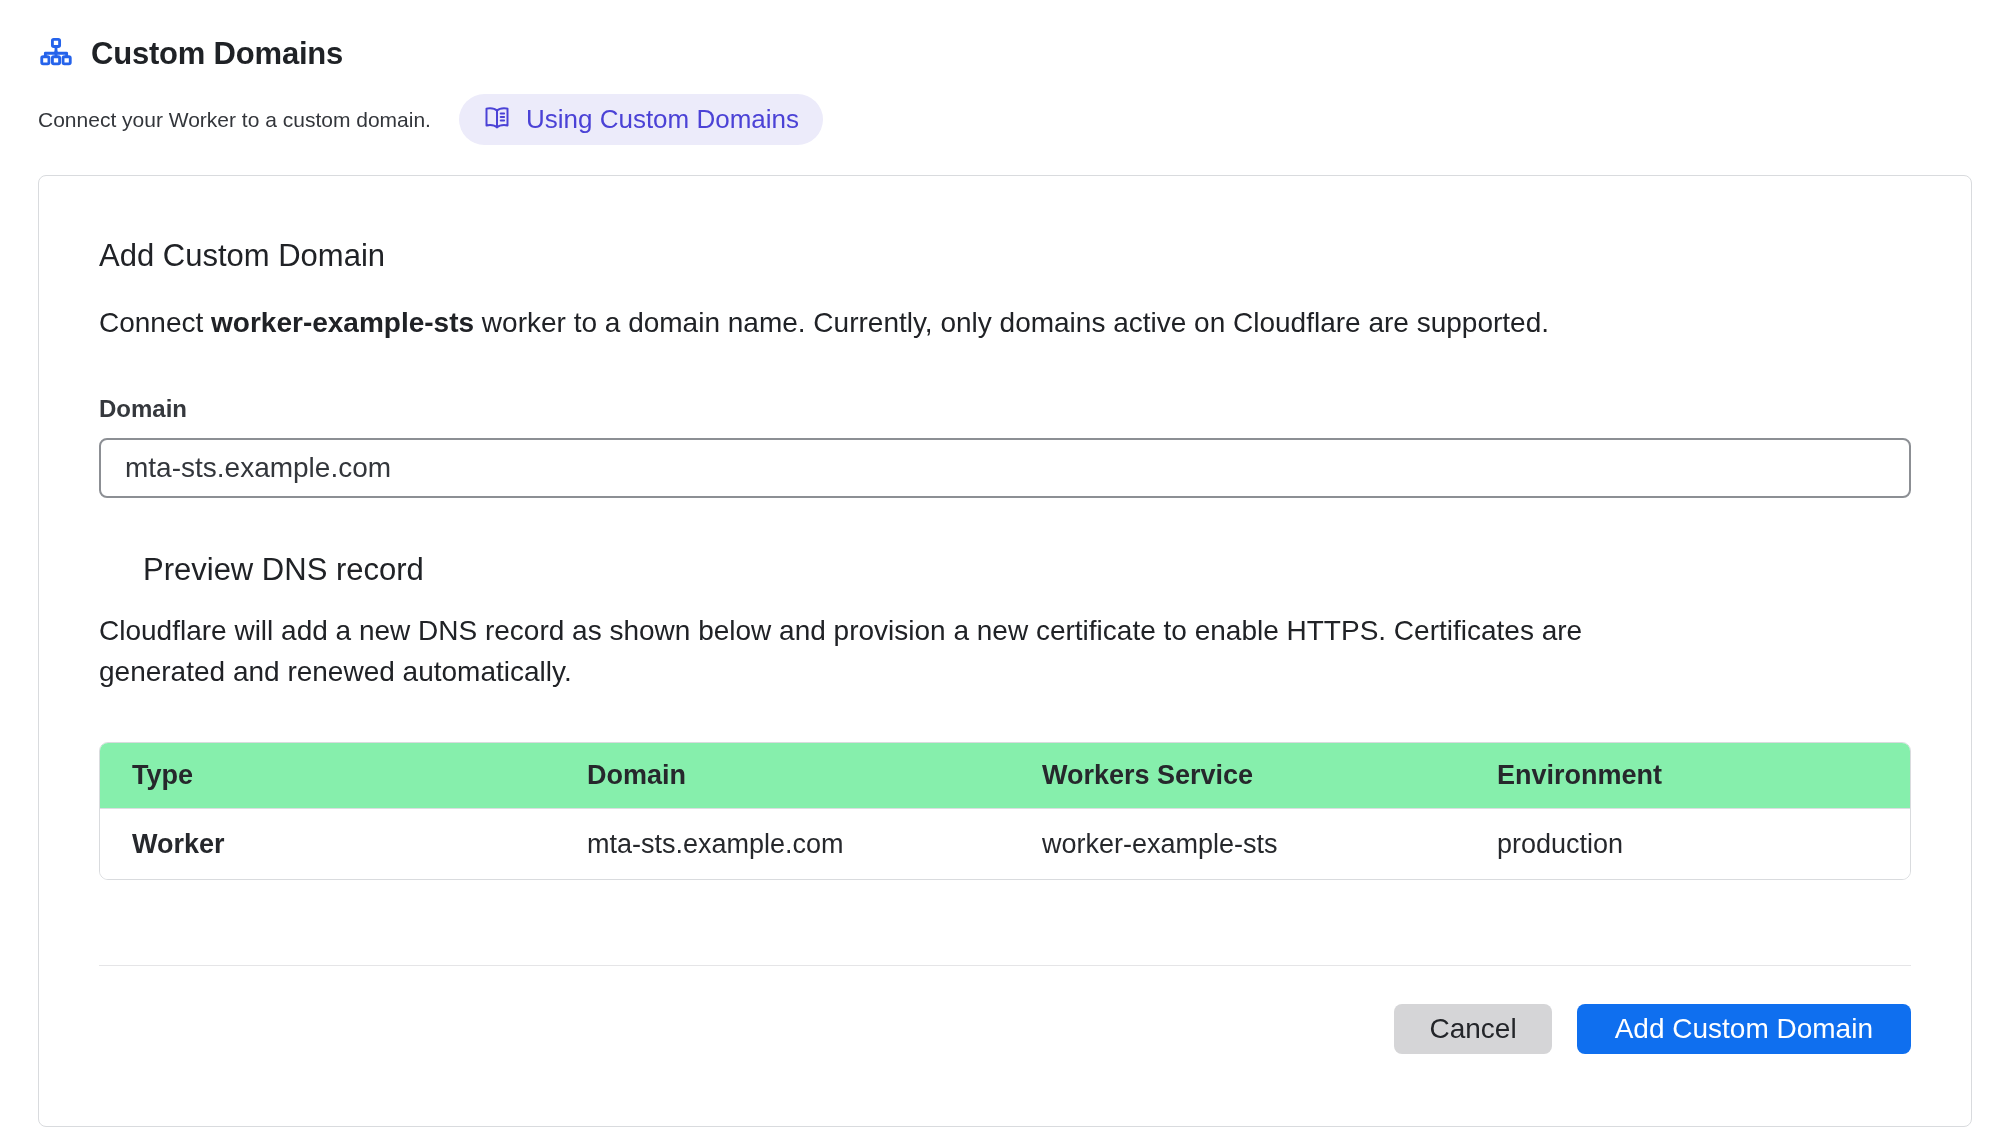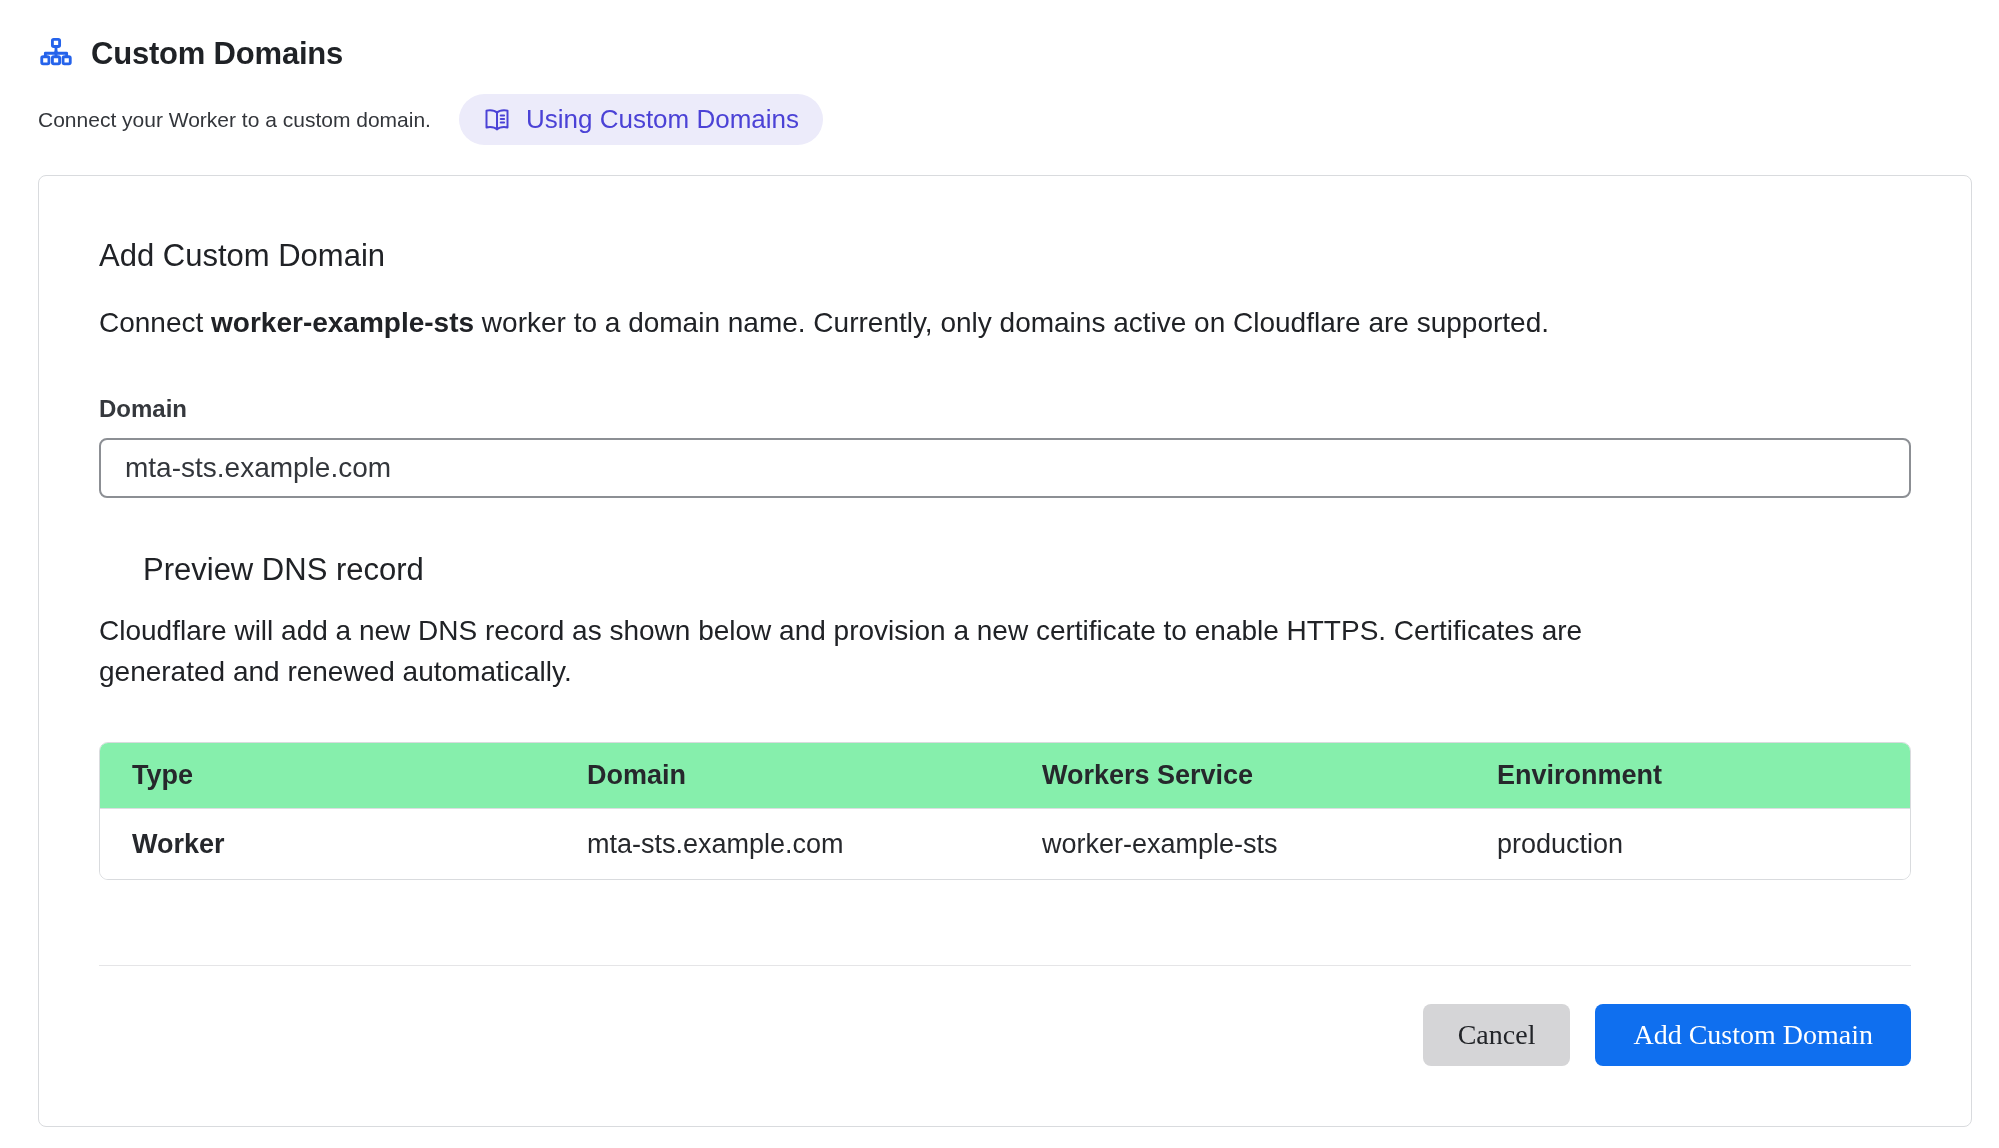--- a/index.html
+++ b/index.html
@@ -14,21 +14,21 @@
 
   
   .header-row1 { display: flex; align-items: center; gap: 17px; height: 48px; }
   .sitemap-icon { width: 36px; height: 36px; display: block; }
   .page-title {
     font-size: 31px; font-weight: 700; color: #1f2226; letter-spacing: -0.2px;
   }
   .header-row2 { margin-top: 16px; display: flex; align-items: center; gap: 28px; }
   .page-subtitle { font-size: 21px; color: #33363b; }
   .docs-badge {
-    display: inline-flex; align-items: center; gap: 15px;
+    display: inline-flex; align-items: flex-start; gap: 15px;
     background: #ecebfa; border: none; border-radius: 26px;
     padding: 10px 24px; cursor: pointer;
   }
   .book-icon { width: 28px; height: 28px; display: block; }
   .docs-badge-label { font-size: 26px; color: #4b42d6; }
 
   
   .card {
     margin-top: 30px;
     width: 1934px; height: 952px;
@@ -77,22 +77,22 @@
   }
   .dns-head .dns-cell { font-weight: 600; color: #26282c; }
   .dns-body { background: #ffffff; height: 70px; }
   .dns-cell { padding-left: 32px; font-size: 27px; color: #26282c; }
   .dns-cell.cell-type { font-weight: 700; }
 
   
   .card-divider { margin-top: 85px; border: none; border-top: 1px solid #e5e5e7; }
   .actions { margin-top: 38px; display: flex; justify-content: flex-end; gap: 25px; }
   .btn {
-    height: 62px; border: none; border-radius: 8px;
-    font-family: Liberation Serif, serif;
+    height: 50px; border: none; border-radius: 8px;
+    font-family: Liberation Sans, sans-serif;
     font-size: 28px; cursor: pointer;
     display: inline-flex; align-items: center; justify-content: center;
   }
   .btn-cancel { background: #d5d5d7; color: #232529; padding: 0 35px; }
   .btn-primary { background: #0f6fef; color: #ffffff; padding: 0 38px; }
 </style>
 </head>
 <body>
 
 <div class="page">

